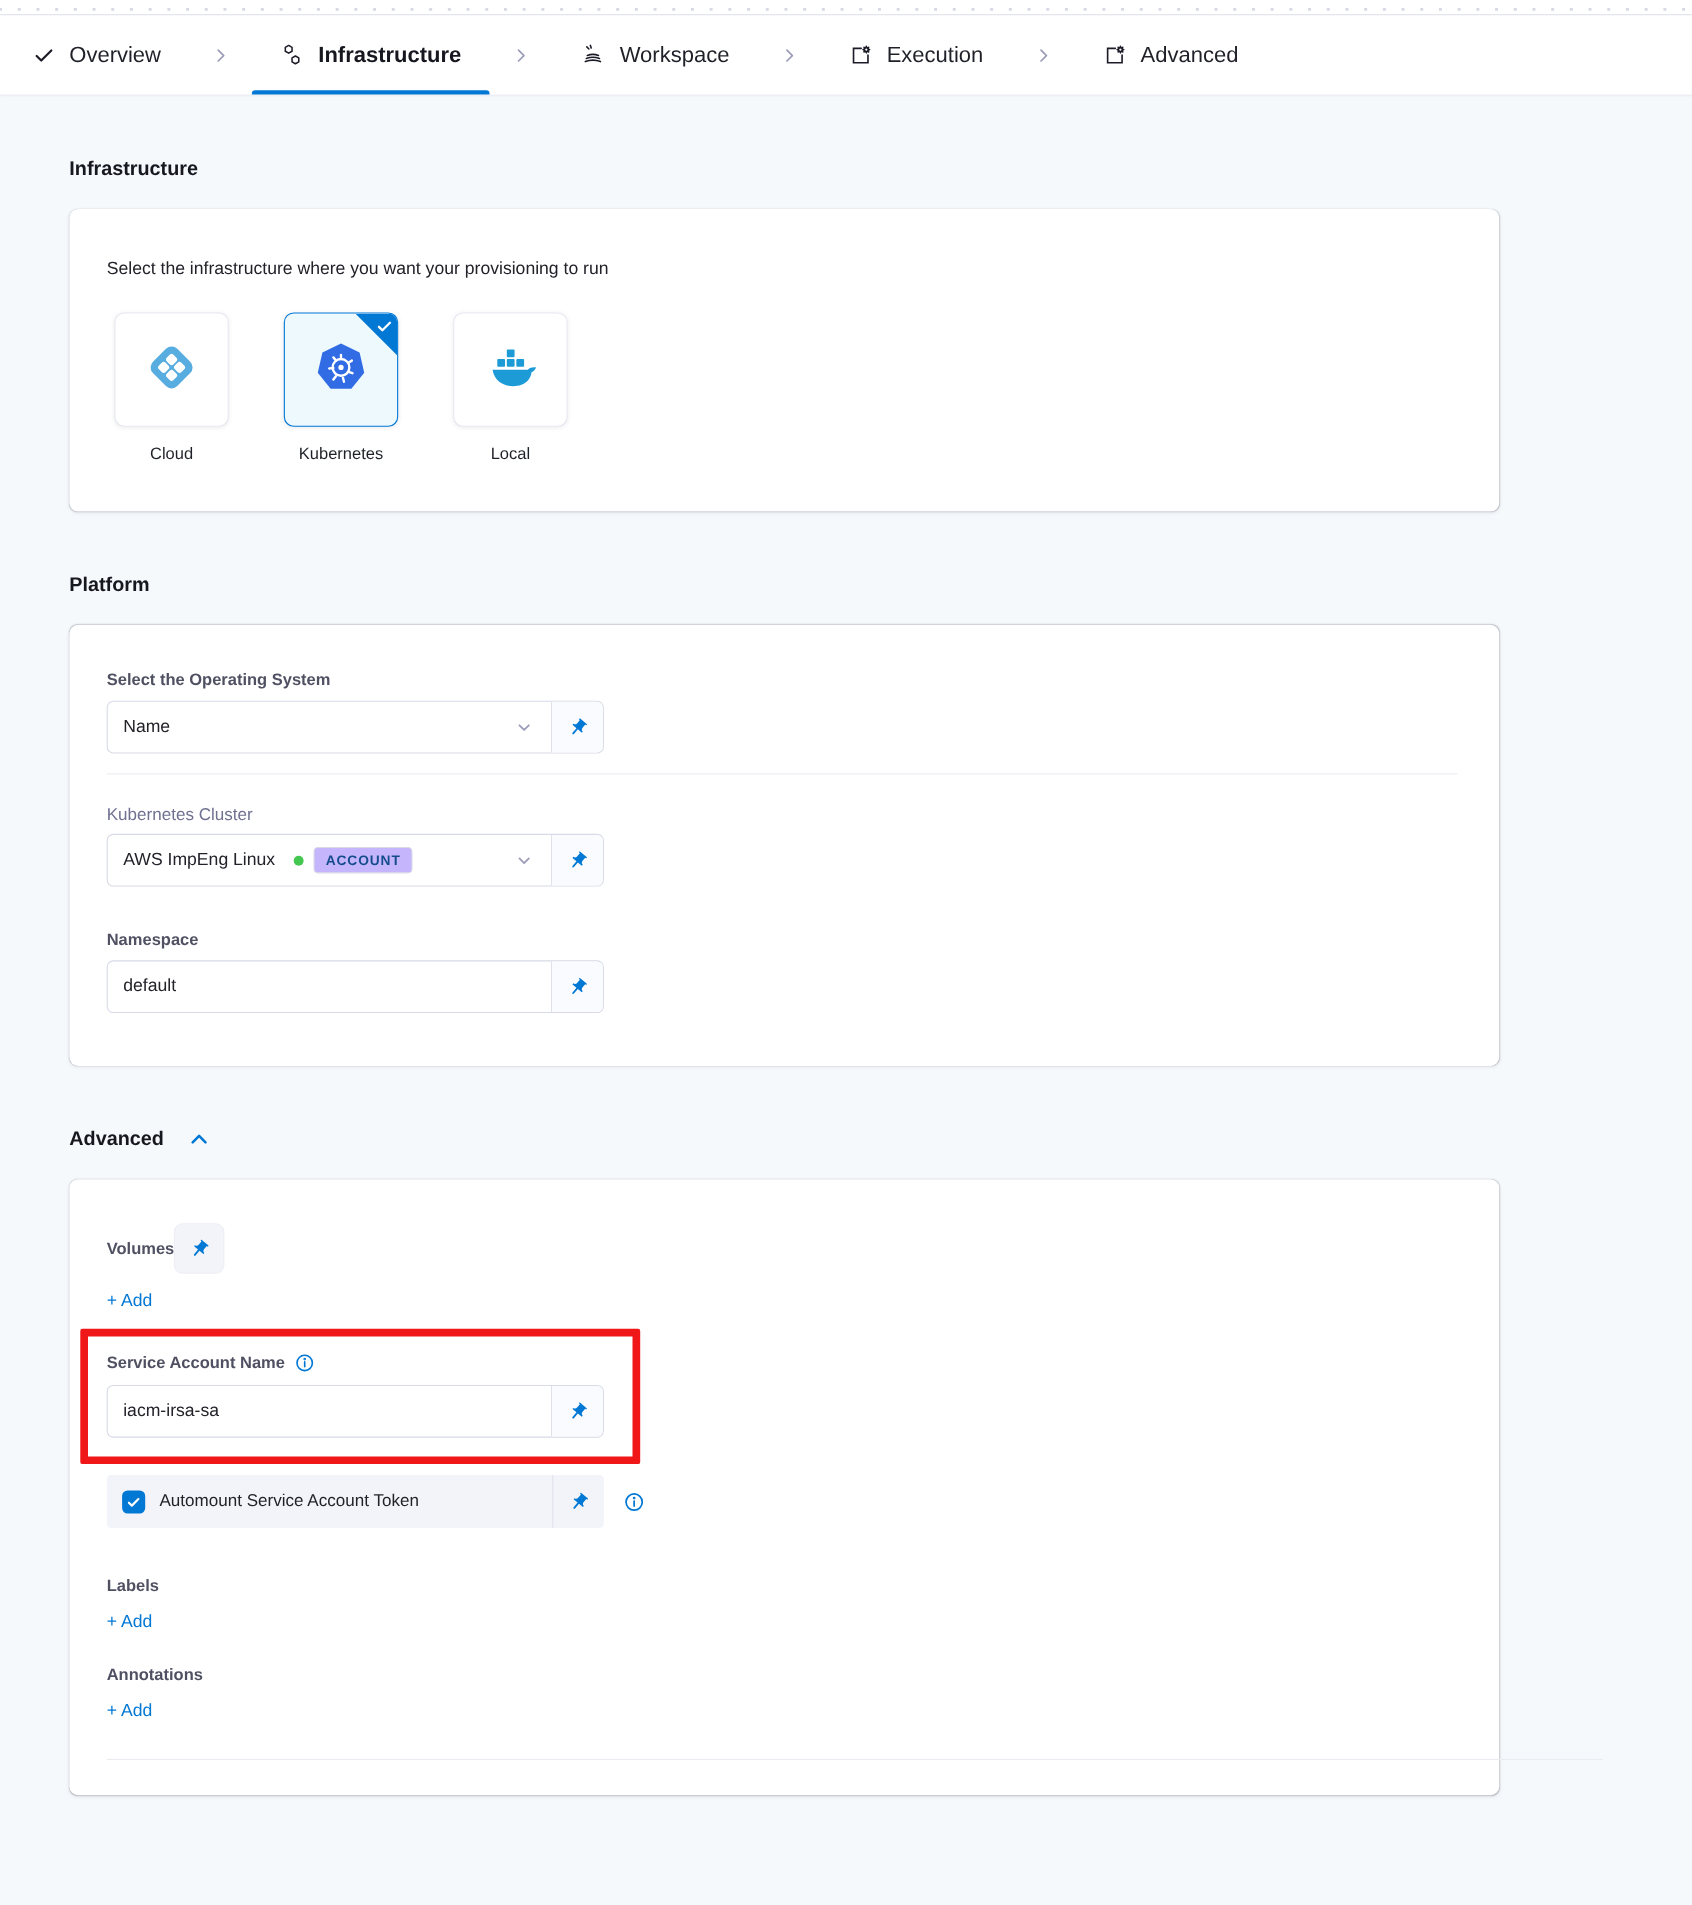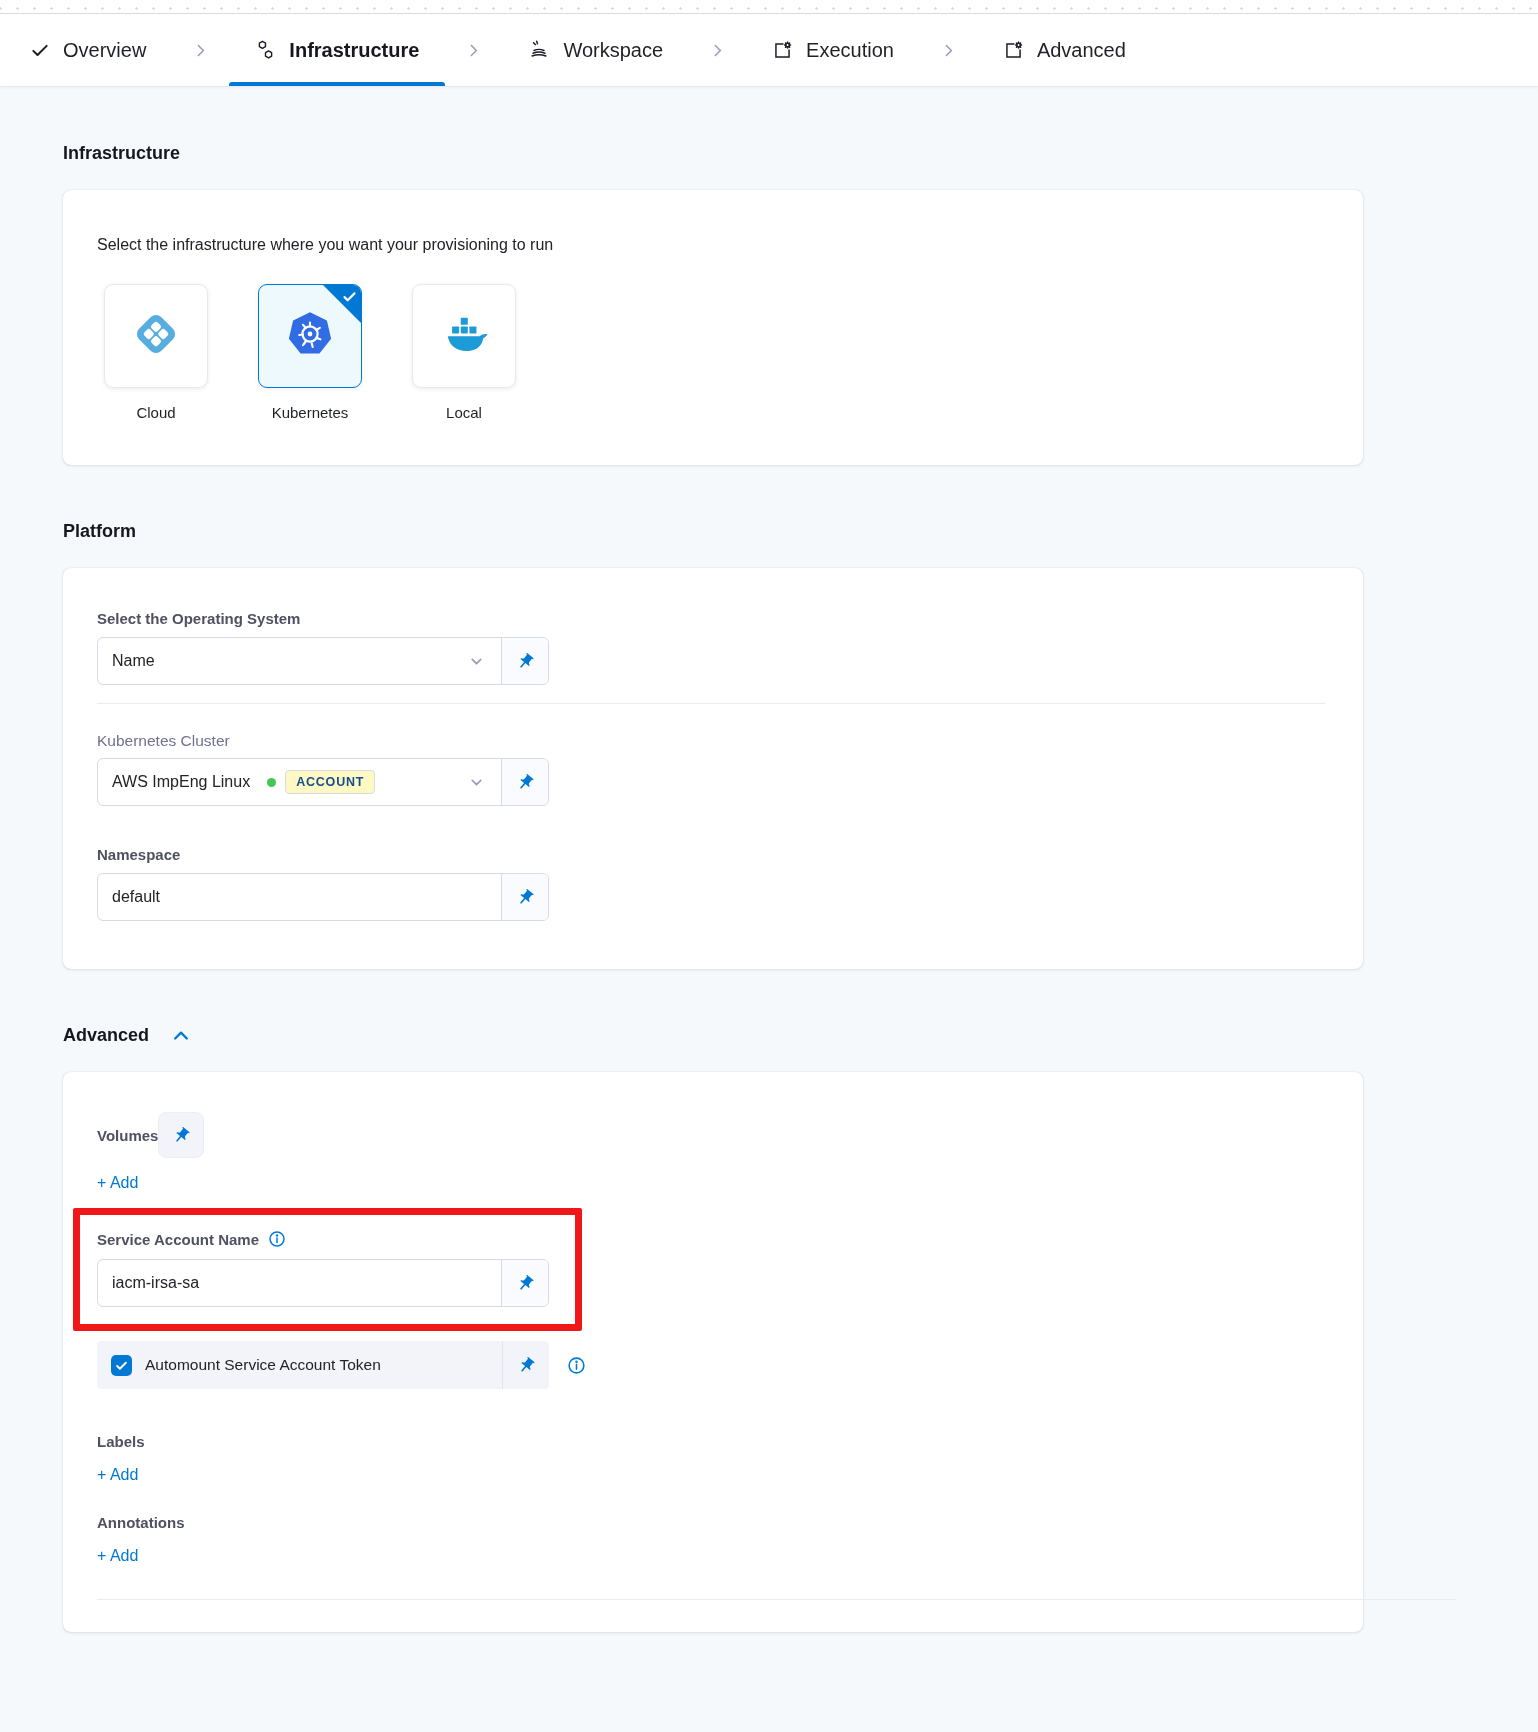--- a/index.html
+++ b/index.html
@@ -64,21 +64,21 @@
   }
   .fg-main{flex:1;display:flex;align-items:center;padding:0 14px;gap:9px;min-width:0;}
   .fg-value{font-size:16px;color:#23222a;white-space:nowrap;}
   .fg-chev{margin-left:auto;display:flex;align-items:center;padding-right:2px;}
   .fg-pin{
     width:46px;border-left:1px solid #d8dae6;background:#fafbfe;cursor:pointer;
     display:flex;align-items:center;justify-content:center;border-radius:0 5px 5px 0;
   }
   .dot{width:9px;height:9px;border-radius:50%;background:#44c750;margin-left:8px;flex:none;}
   .badge{
-    border:1px solid #d8dae6;border-radius:4px;background:#fef9c3;color:#154d8c;
+    border:1px solid #d8dae6;border-radius:4px;background:#c4b5fd;color:#154d8c;
     font-size:12.5px;font-weight:700;letter-spacing:.8px;padding:4px 10px;white-space:nowrap;
   }
   .hr{height:1px;background:#ebecf2;}
   
   .card-platform{padding:42px 38px 48px 34px;}
   .mb10{margin-bottom:10px;} .mb8{margin-bottom:8px;}
   .card-platform .hr{margin-top:18px;}
   .lab-cluster{margin-top:28px;}
   .lab-ns{margin-top:40px;}
   

